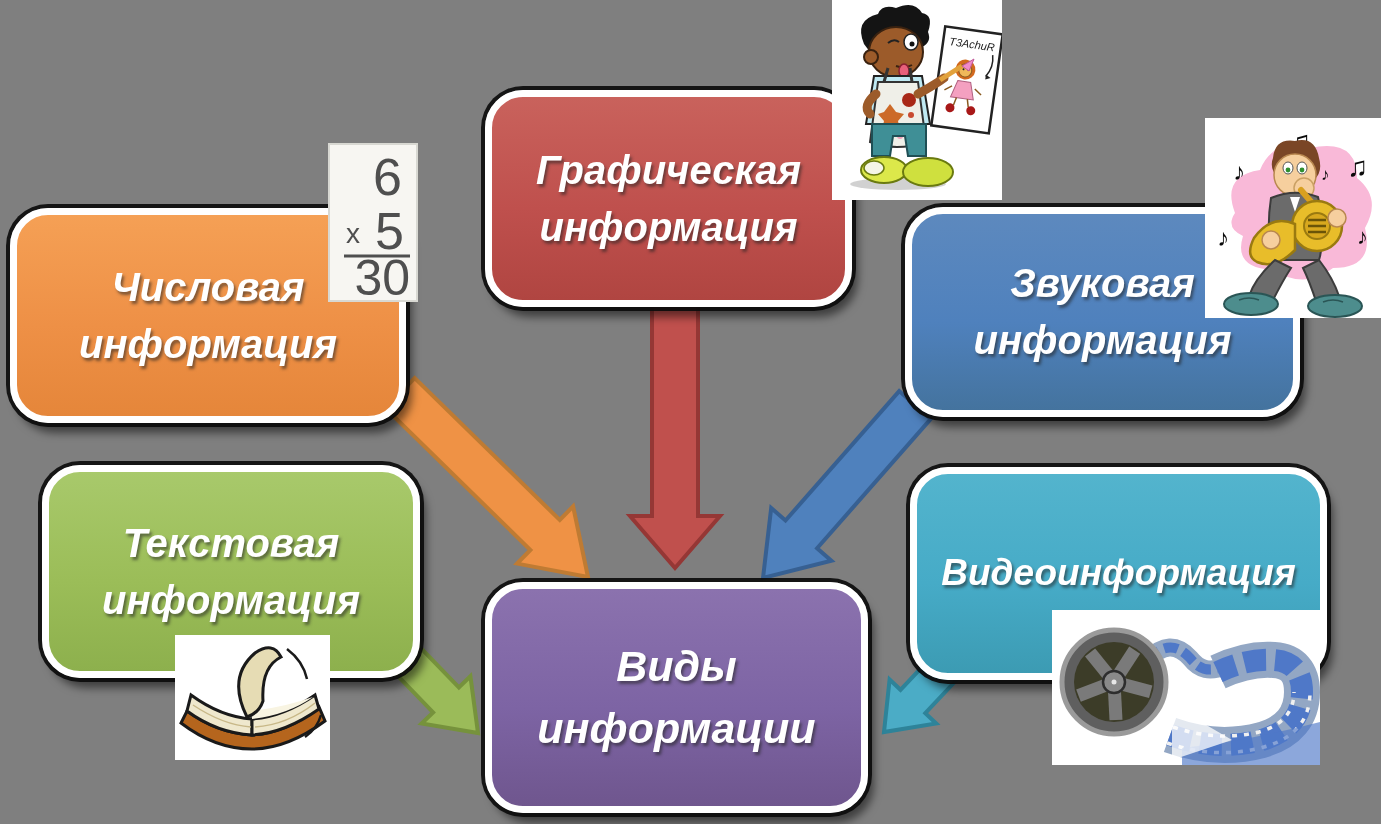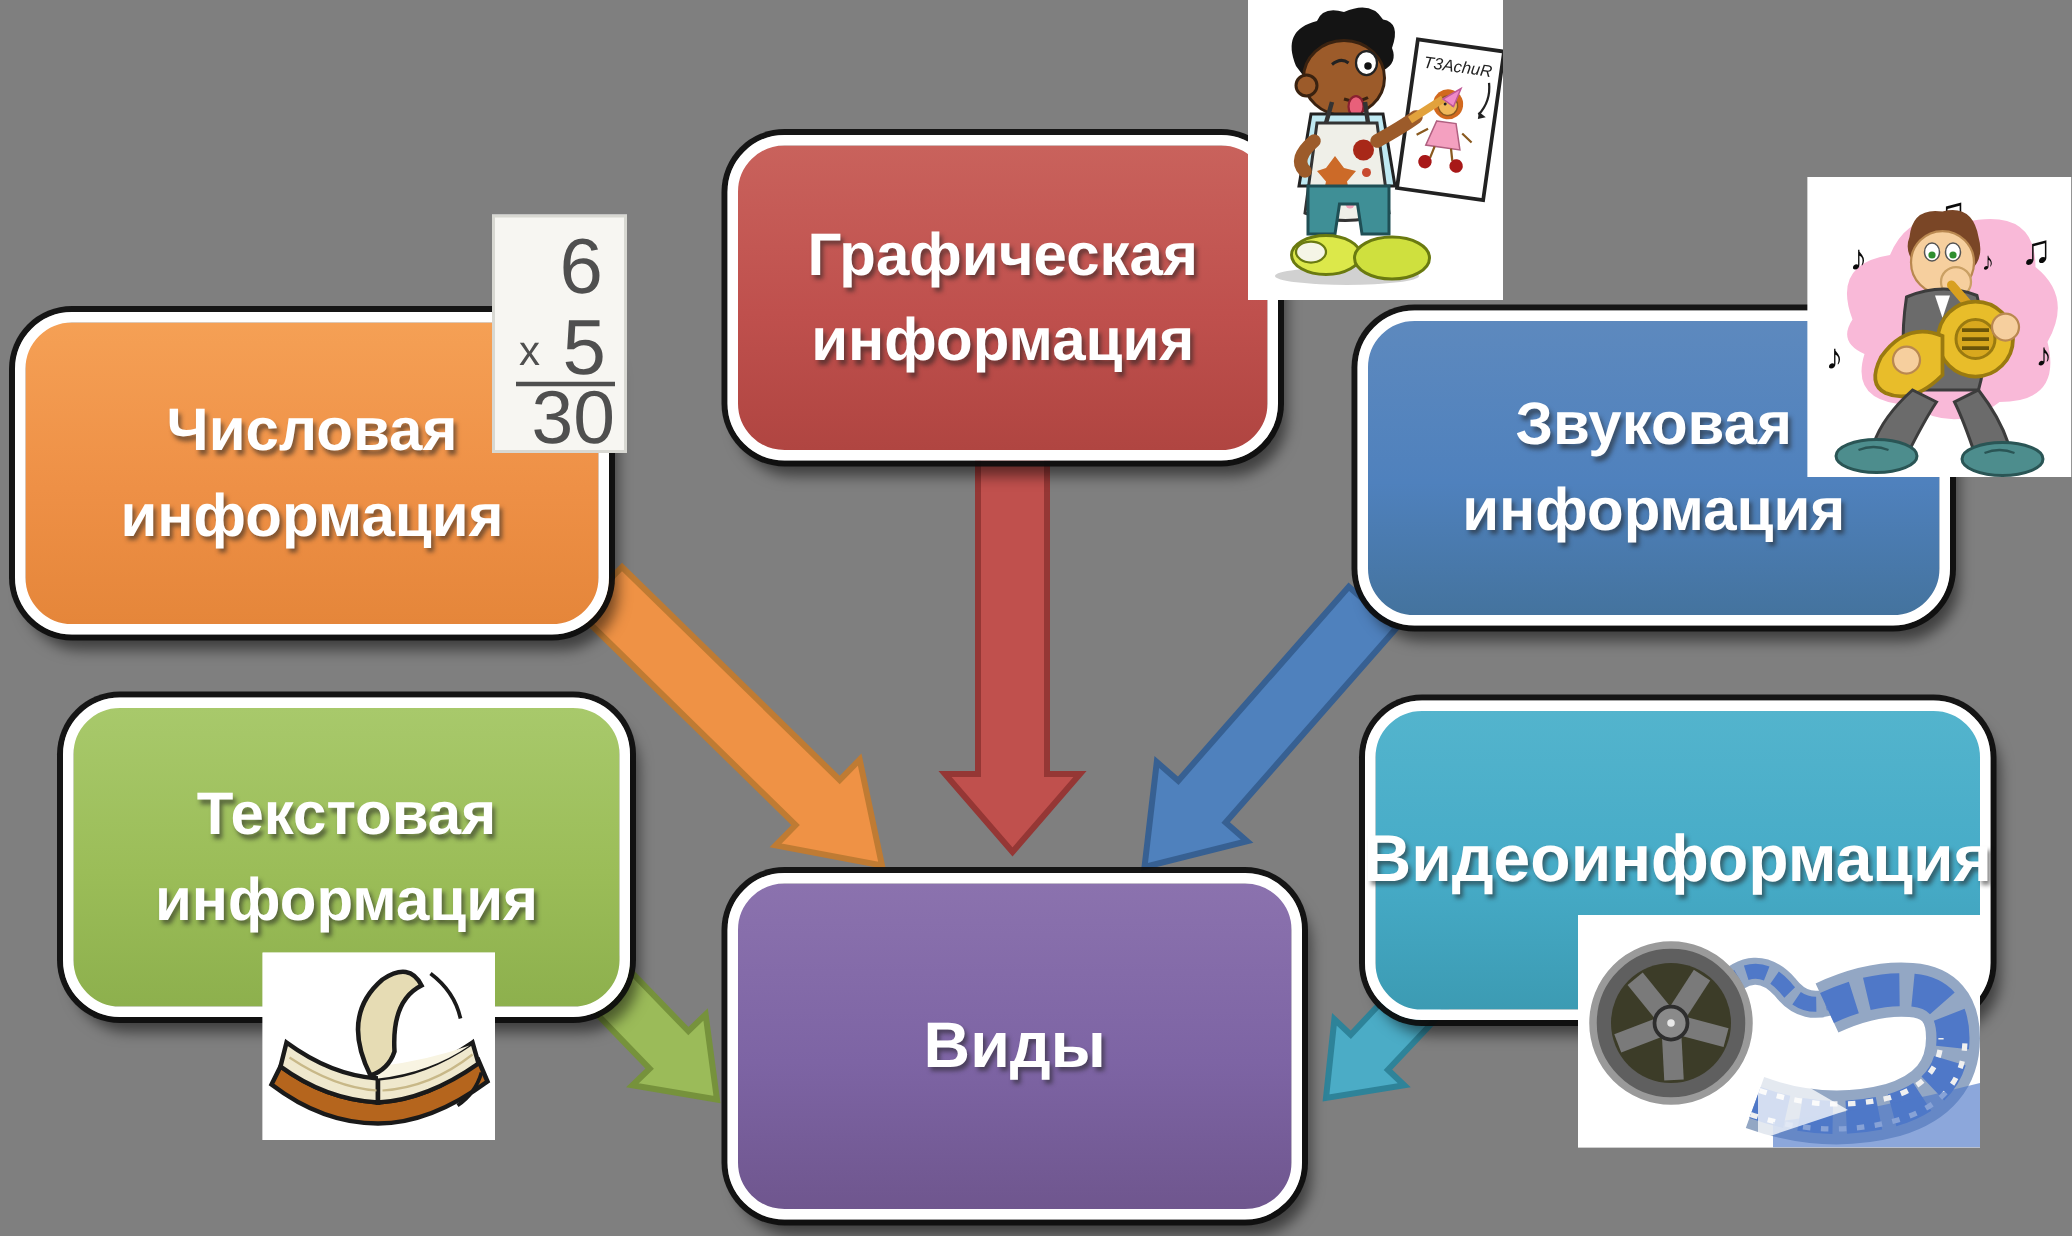--- a/index.html
+++ b/index.html
@@ -1,34 +1,34 @@
 <!DOCTYPE html>
 <html><head>
 <meta charset="utf-8">
 <style>
   html,body{margin:0;padding:0;background:#7f7f7f;}
   #canvas{position:relative;width:1381px;height:824px;background:#7f7f7f;overflow:hidden;
           font-family:"Liberation Sans",sans-serif;}
   .arrows{position:absolute;left:0;top:0;width:1381px;height:824px;z-index:1;}
   .box{position:absolute;z-index:2;border:7px solid #fff;border-radius:38px;box-sizing:border-box;
-       box-shadow:0 0 0 4px rgba(12,12,12,.92), 6px 10px 9px rgba(0,0,0,.5);}
+       box-shadow:0 0 0 4px rgba(12,12,12,.92), 6px 10px 9px rgba(0,0,0,.5);font-style:italic;}
   .box-label{position:absolute;inset:0;display:flex;flex-direction:column;align-items:center;
        justify-content:center;color:#fff;font-weight:700;font-size:40px;line-height:1.42;
        text-shadow:2px 3px 3px rgba(35,35,35,.55);white-space:nowrap;}
   .box-numeric{left:10px;top:208px;width:396px;height:215px;
        background:linear-gradient(#f5a055,#ee9046 55%,#e5863a);}
   .box-graphic{left:485px;top:90px;width:367px;height:217px;
        background:linear-gradient(#c9625c,#bf504d 55%,#b04541);}
   .box-sound{left:905px;top:207px;width:395px;height:210px;
        background:linear-gradient(#5d89be,#4f81bd 55%,#44739e);padding-left:25px;}
   .box-text{left:18px;top:465px;width:378px;height:213px;
        background:linear-gradient(#a8c96b,#9bbd58 55%,#8db04d);margin-left:24px;}
   .box-video{left:910px;top:467px;width:417px;height:213px;
        background:linear-gradient(#53b4cd,#46abc7 55%,#3c9bb3);}
-  .box-video .box-label{font-size:44px;}
+  .box-video .box-label{font-size:37px;}
   .box-center{left:485px;top:582px;width:383px;height:231px;
        background:linear-gradient(#8b72ae,#7d64a4 55%,#6f568e);}
   .box-center .box-label{font-size:43px;justify-content:center;}
   .card{position:absolute;z-index:3;background:#fff;}
   .card svg{display:block;width:100%;height:100%;}
 </style>
 </head>
 <body>
 
 <div id="canvas">
@@ -71,20 +71,21 @@
 
   <div class="box box-video">
     <div class="box-label">
       <span>Видеоинформация</span>
     </div>
   </div>
 
   <div class="box box-center">
     <div class="box-label">
       <span>Виды</span>
+      <span>информации</span>
     </div>
   </div>
 
   <div class="card" style="left:328px;top:143px;width:90px;height:159px;">
     <svg viewBox="0 0 90 159">
       <rect x="1" y="1" width="88" height="157" fill="#f7f6f2" stroke="#d8d8d2" stroke-width="2"></rect>
       <text x="74" y="52" text-anchor="end" font-size="52" fill="#4f4f4f">6</text>
       <text x="32" y="100" text-anchor="end" font-size="28" fill="#4f4f4f">x</text>
       <text x="76" y="106" text-anchor="end" font-size="52" fill="#4f4f4f">5</text>
       <line x1="16" y1="113" x2="82" y2="113" stroke="#4f4f4f" stroke-width="3"></line>

